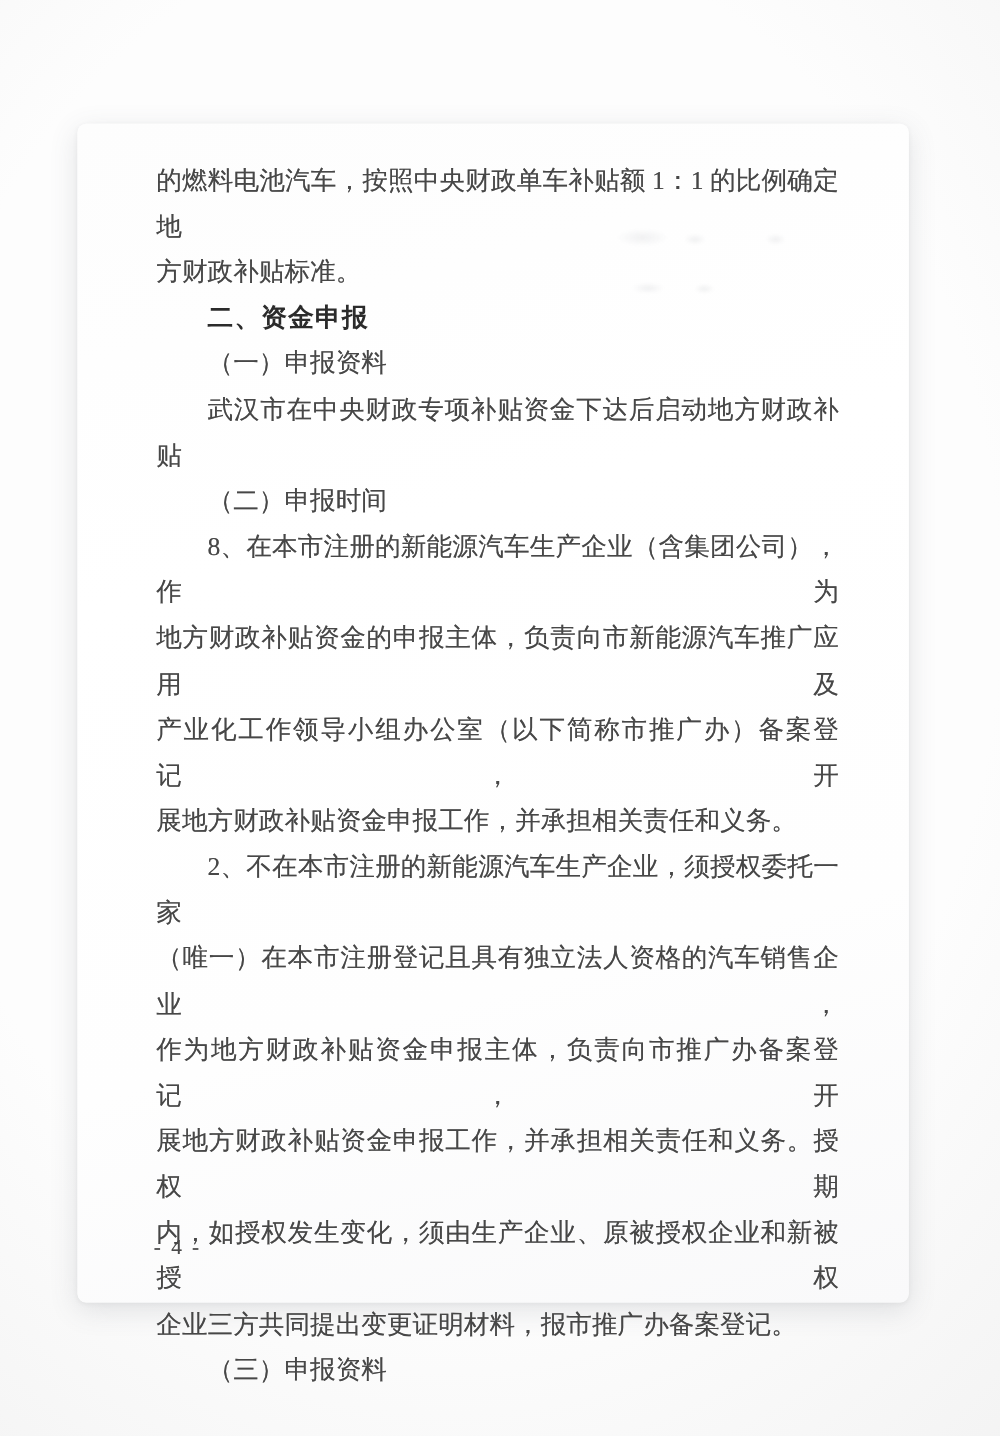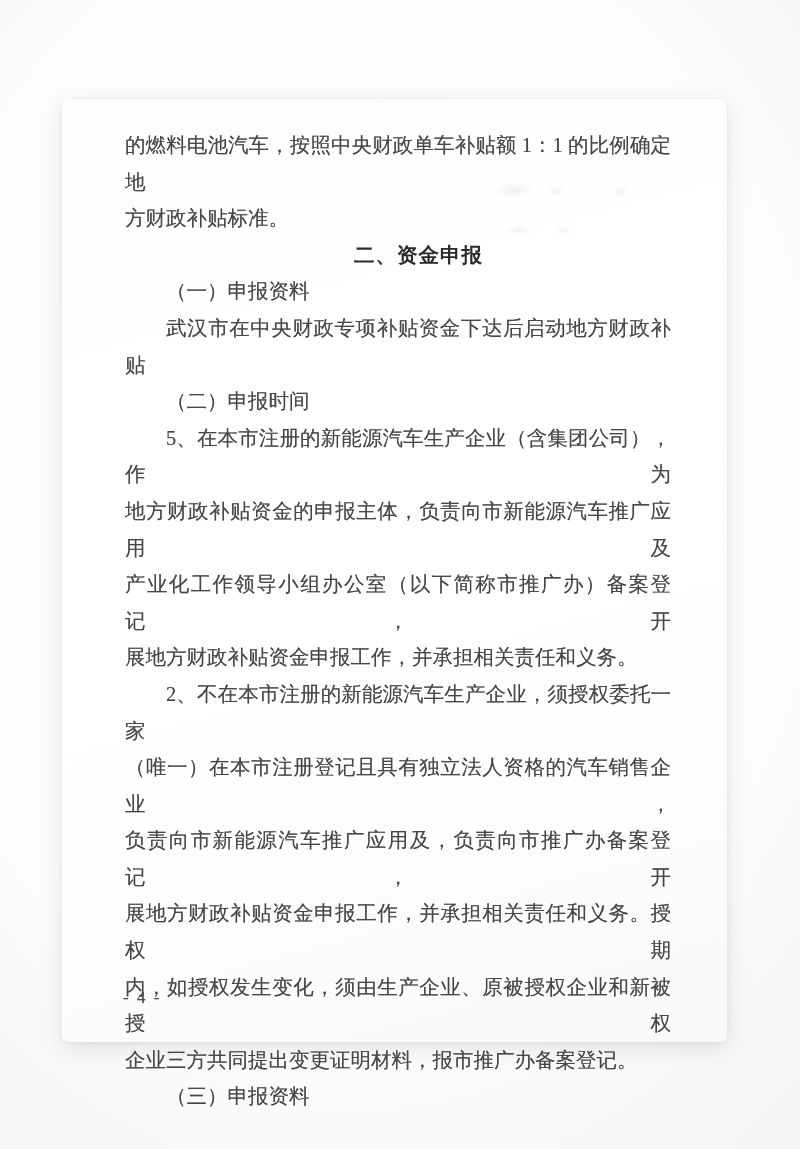--- a/index.html
+++ b/index.html
@@ -51,21 +51,20 @@
   }
   .ln.indent {
     text-indent: 41px;
   }
   .ln.heading {
     font-family: Liberation Sans, sans-serif;
     font-weight: 700;
     color: #2b2b2b;
     letter-spacing: 1px;
     text-shadow: none;
-    text-align: center;
   }
   .pagenum {
     position: absolute;
     left: 61px;
     top: 888px;
     font-size: 17px;
     line-height: 22px;
     letter-spacing: 2px;
     color: #4a4a4a;
     text-shadow: 0 0 0.5px rgba(70, 70, 70, 0.5);
@@ -89,27 +88,27 @@
 <div class="stage">
   <div class="sheet">
 
     <div class="textblock">
       <p class="ln fill">的燃料电池汽车，按照中央财政单车补贴额 1：1 的比例确定地</p>
       <p class="ln">方财政补贴标准。</p>
       <p class="ln indent heading">二、资金申报</p>
       <p class="ln indent">（一）申报资料</p>
       <p class="ln indent fill">武汉市在中央财政专项补贴资金下达后启动地方财政补贴</p>
       <p class="ln indent">（二）申报时间</p>
-      <p class="ln indent fill">5、在本市注册的新能源汽车生产企业（含集团公司），作为</p>
+      <p class="ln indent fill">8、在本市注册的新能源汽车生产企业（含集团公司），作为</p>
       <p class="ln fill">地方财政补贴资金的申报主体，负责向市新能源汽车推广应用及</p>
       <p class="ln fill">产业化工作领导小组办公室（以下简称市推广办）备案登记，开</p>
       <p class="ln">展地方财政补贴资金申报工作，并承担相关责任和义务。</p>
       <p class="ln indent fill">2、不在本市注册的新能源汽车生产企业，须授权委托一家</p>
       <p class="ln fill">（唯一）在本市注册登记且具有独立法人资格的汽车销售企业，</p>
-      <p class="ln fill">负责向市新能源汽车推广应用及，负责向市推广办备案登记，开</p>
+      <p class="ln fill">作为地方财政补贴资金申报主体，负责向市推广办备案登记，开</p>
       <p class="ln fill">展地方财政补贴资金申报工作，并承担相关责任和义务。授权期</p>
       <p class="ln fill">内，如授权发生变化，须由生产企业、原被授权企业和新被授权</p>
       <p class="ln">企业三方共同提出变更证明材料，报市推广办备案登记。</p>
       <p class="ln indent">（三）申报资料</p>
 
     </div>
 
     <div class="pagenum">- 4 -</div>
 
     <div class="smudge sm1"></div>

